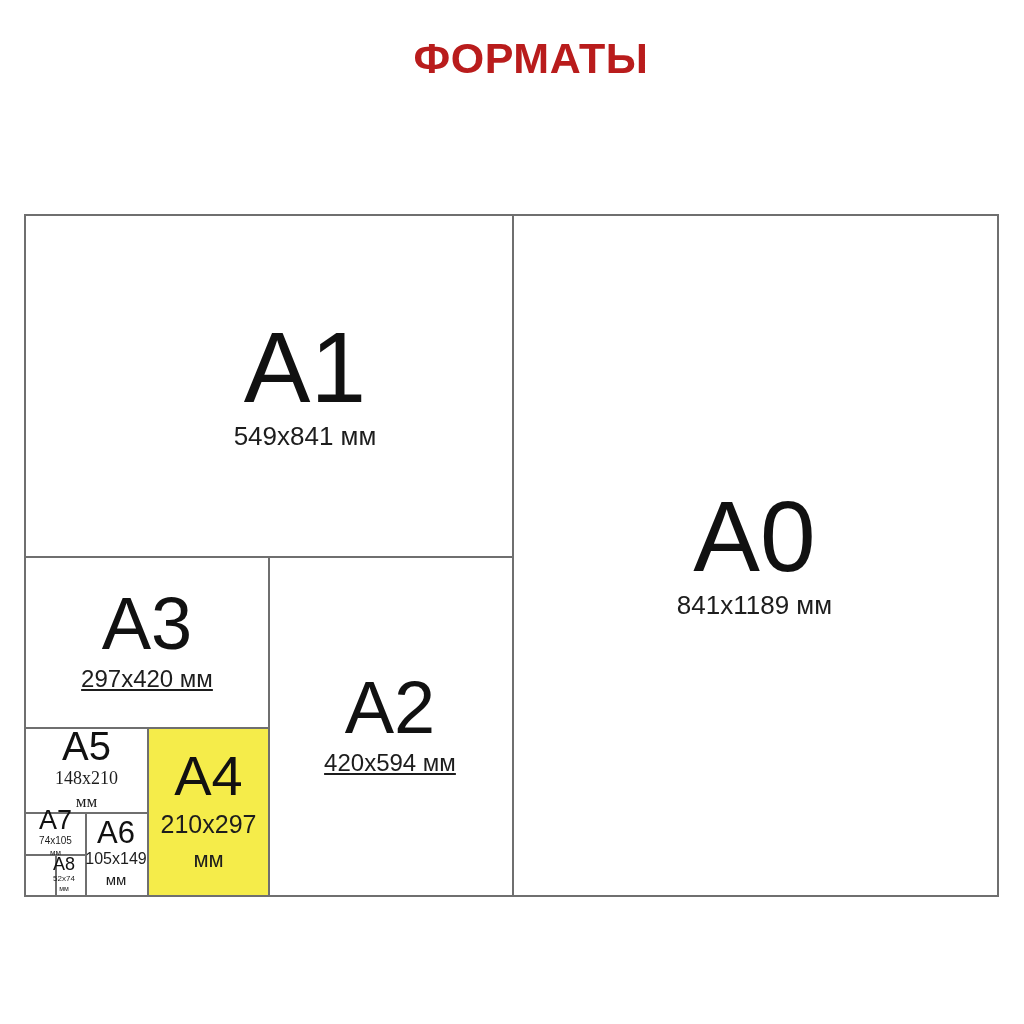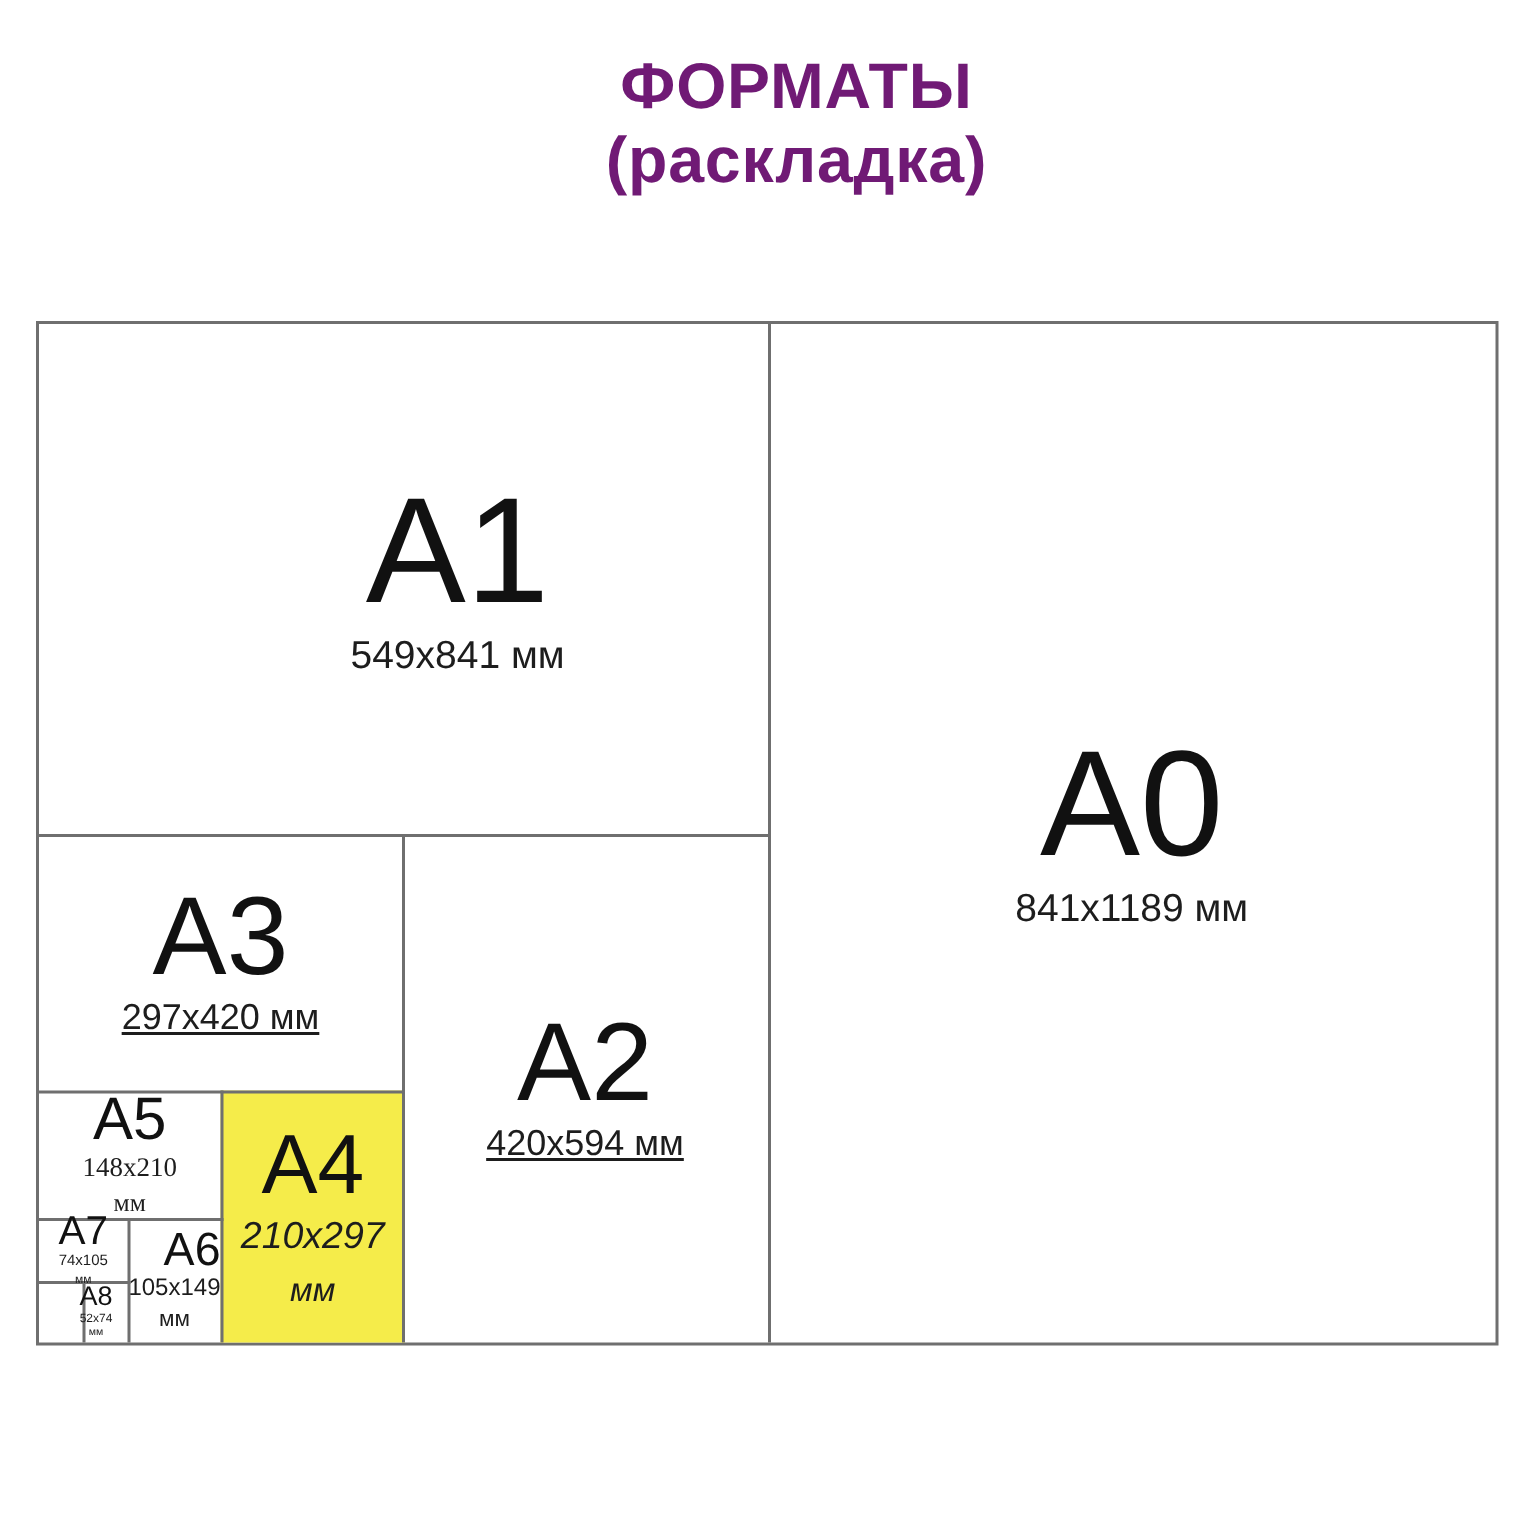--- a/index.html
+++ b/index.html
@@ -4,21 +4,21 @@
 <style>
   html,body{margin:0;padding:0;background:#ffffff;}
   .canvas{
     position:relative;width:1024px;height:1024px;background:#ffffff;
     font-family:"Liberation Sans","DejaVu Sans",sans-serif;
     color:#161616;overflow:hidden;
   }
   .title{
     position:absolute;left:0;right:0;top:34px;
     text-align:center;font-weight:700;font-size:43px;line-height:1.13;
-    color:#701a75;letter-spacing:0.5px;padding-left:38px;
+    color:#b91c1c;letter-spacing:0.5px;padding-left:38px;
   }
   .diagram{
     position:absolute;left:24px;top:214px;width:975px;height:683px;
     box-sizing:border-box;border:2px solid var(--line,#6f6f6f);
   }
   .hl{
     position:absolute;left:121px;top:511px;width:123px;height:168px;
     background:var(--highlight,#f5ec4a);z-index:0;
   }
   .line{position:absolute;background:var(--line,#6f6f6f);z-index:2;}
@@ -39,50 +39,49 @@
   .size{color:#1d1d1d;line-height:1.2;display:flex;flex-direction:column;align-items:center;}
   .size-line{display:block;}
   .size-line:empty{display:none;}
   .f-a1{left:0;top:0;width:486px;height:340px;padding-left:36px;}
   .f-a0{left:486px;top:0;width:485px;height:679px;}
   .f-a3{left:0;top:340px;width:242px;height:171px;}
   .f-a2{left:242px;top:340px;width:244px;height:339px;}
   .f-a5{left:0;top:511px;width:121px;height:85px;}
   .f-a4{left:121px;top:511px;width:123px;height:168px;}
   .f-a7{left:0;top:596px;width:59px;height:42px;}
-  .f-a6{left:59px;top:596px;width:62px;height:83px;align-items:flex-end;}
+  .f-a6{left:59px;top:596px;width:62px;height:83px;}
   .f-a8{left:29px;top:638px;width:18px;height:41px;}
   .f-a1 .big,.f-a0 .big{font-size:100px;}
   .f-a1 .size,.f-a0 .size{font-size:26px;margin-top:6px;}
   .f-a3 .big,.f-a2 .big{font-size:74px;}
   .f-a3 .size,.f-a2 .size{font-size:24px;margin-top:5px;text-decoration:underline;}
   .f-a5 .big{font-size:40px;}
   .f-a5 .size{font-size:18px;margin-top:3px;font-family:Liberation Serif, serif;}
   .f-a5 .size .size-line + .size-line{margin-top:2px;font-size:17px;}
   .f-a4 .big{font-size:56px;}
-  .f-a4 .size{font-size:25px;margin-top:7px;font-style:italic;}
+  .f-a4 .size{font-size:25px;margin-top:7px;}
   .f-a4 .size .size-line + .size-line{margin-top:8px;font-size:22px;}
   .f-a7 .big{font-size:27px;}
   .f-a7 .size{font-size:10px;margin-top:1px;}
   .f-a7 .size .size-line + .size-line{margin-top:1px;font-size:8px;}
   .f-a6 .big{font-size:31px;}
   .f-a6 .size{font-size:16px;margin-top:2px;}
   .f-a6 .size .size-line + .size-line{margin-top:3px;font-size:15px;}
   .f-a8 .big{font-size:18px;}
   .f-a8 .size{font-size:8px;margin-top:1px;}
   .f-a8 .size .size-line + .size-line{margin-top:1px;font-size:7px;}
 </style>
 </head>
 <body>
 
 <div class="canvas">
 
   <div class="title">
     <div>ФОРМАТЫ</div>
-    <div>(раскладка)</div>
   </div>
 
   <div class="diagram">
 
     <div class="hl"></div>
 
     <div class="line l-vmain"></div>
     <div class="line l-a1bot"></div>
     <div class="line l-a3a2"></div>
     <div class="line l-a3bot"></div>

